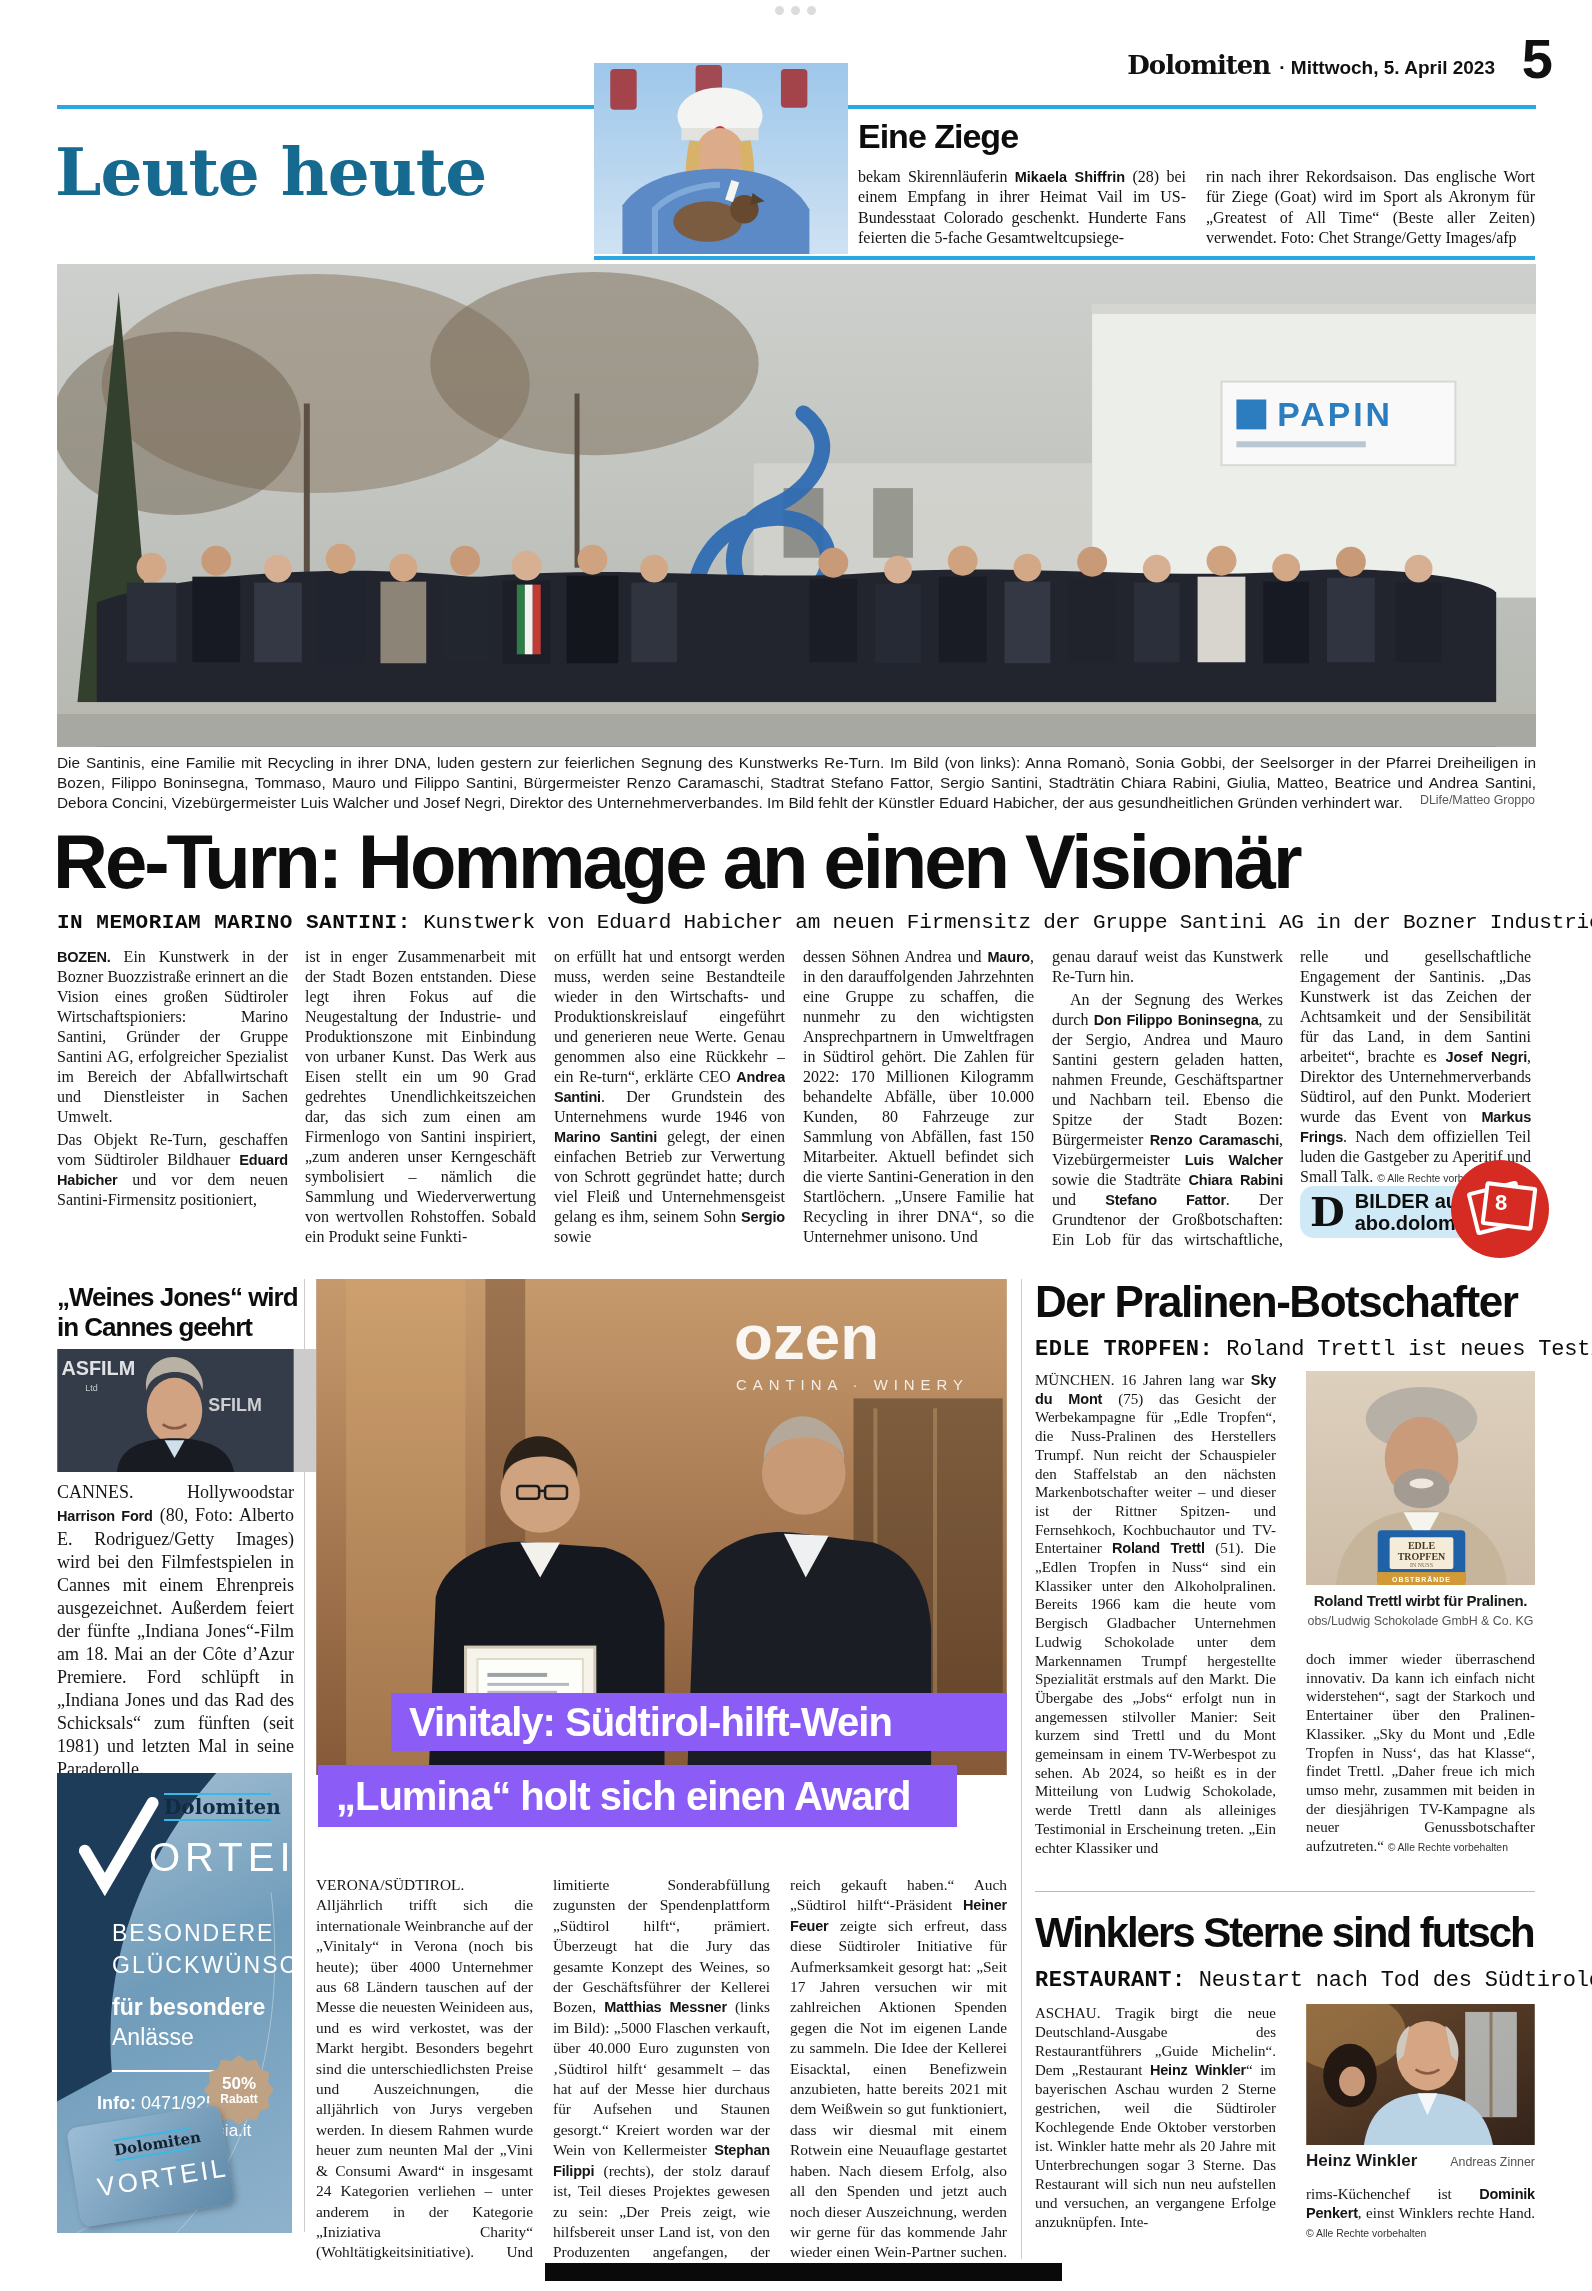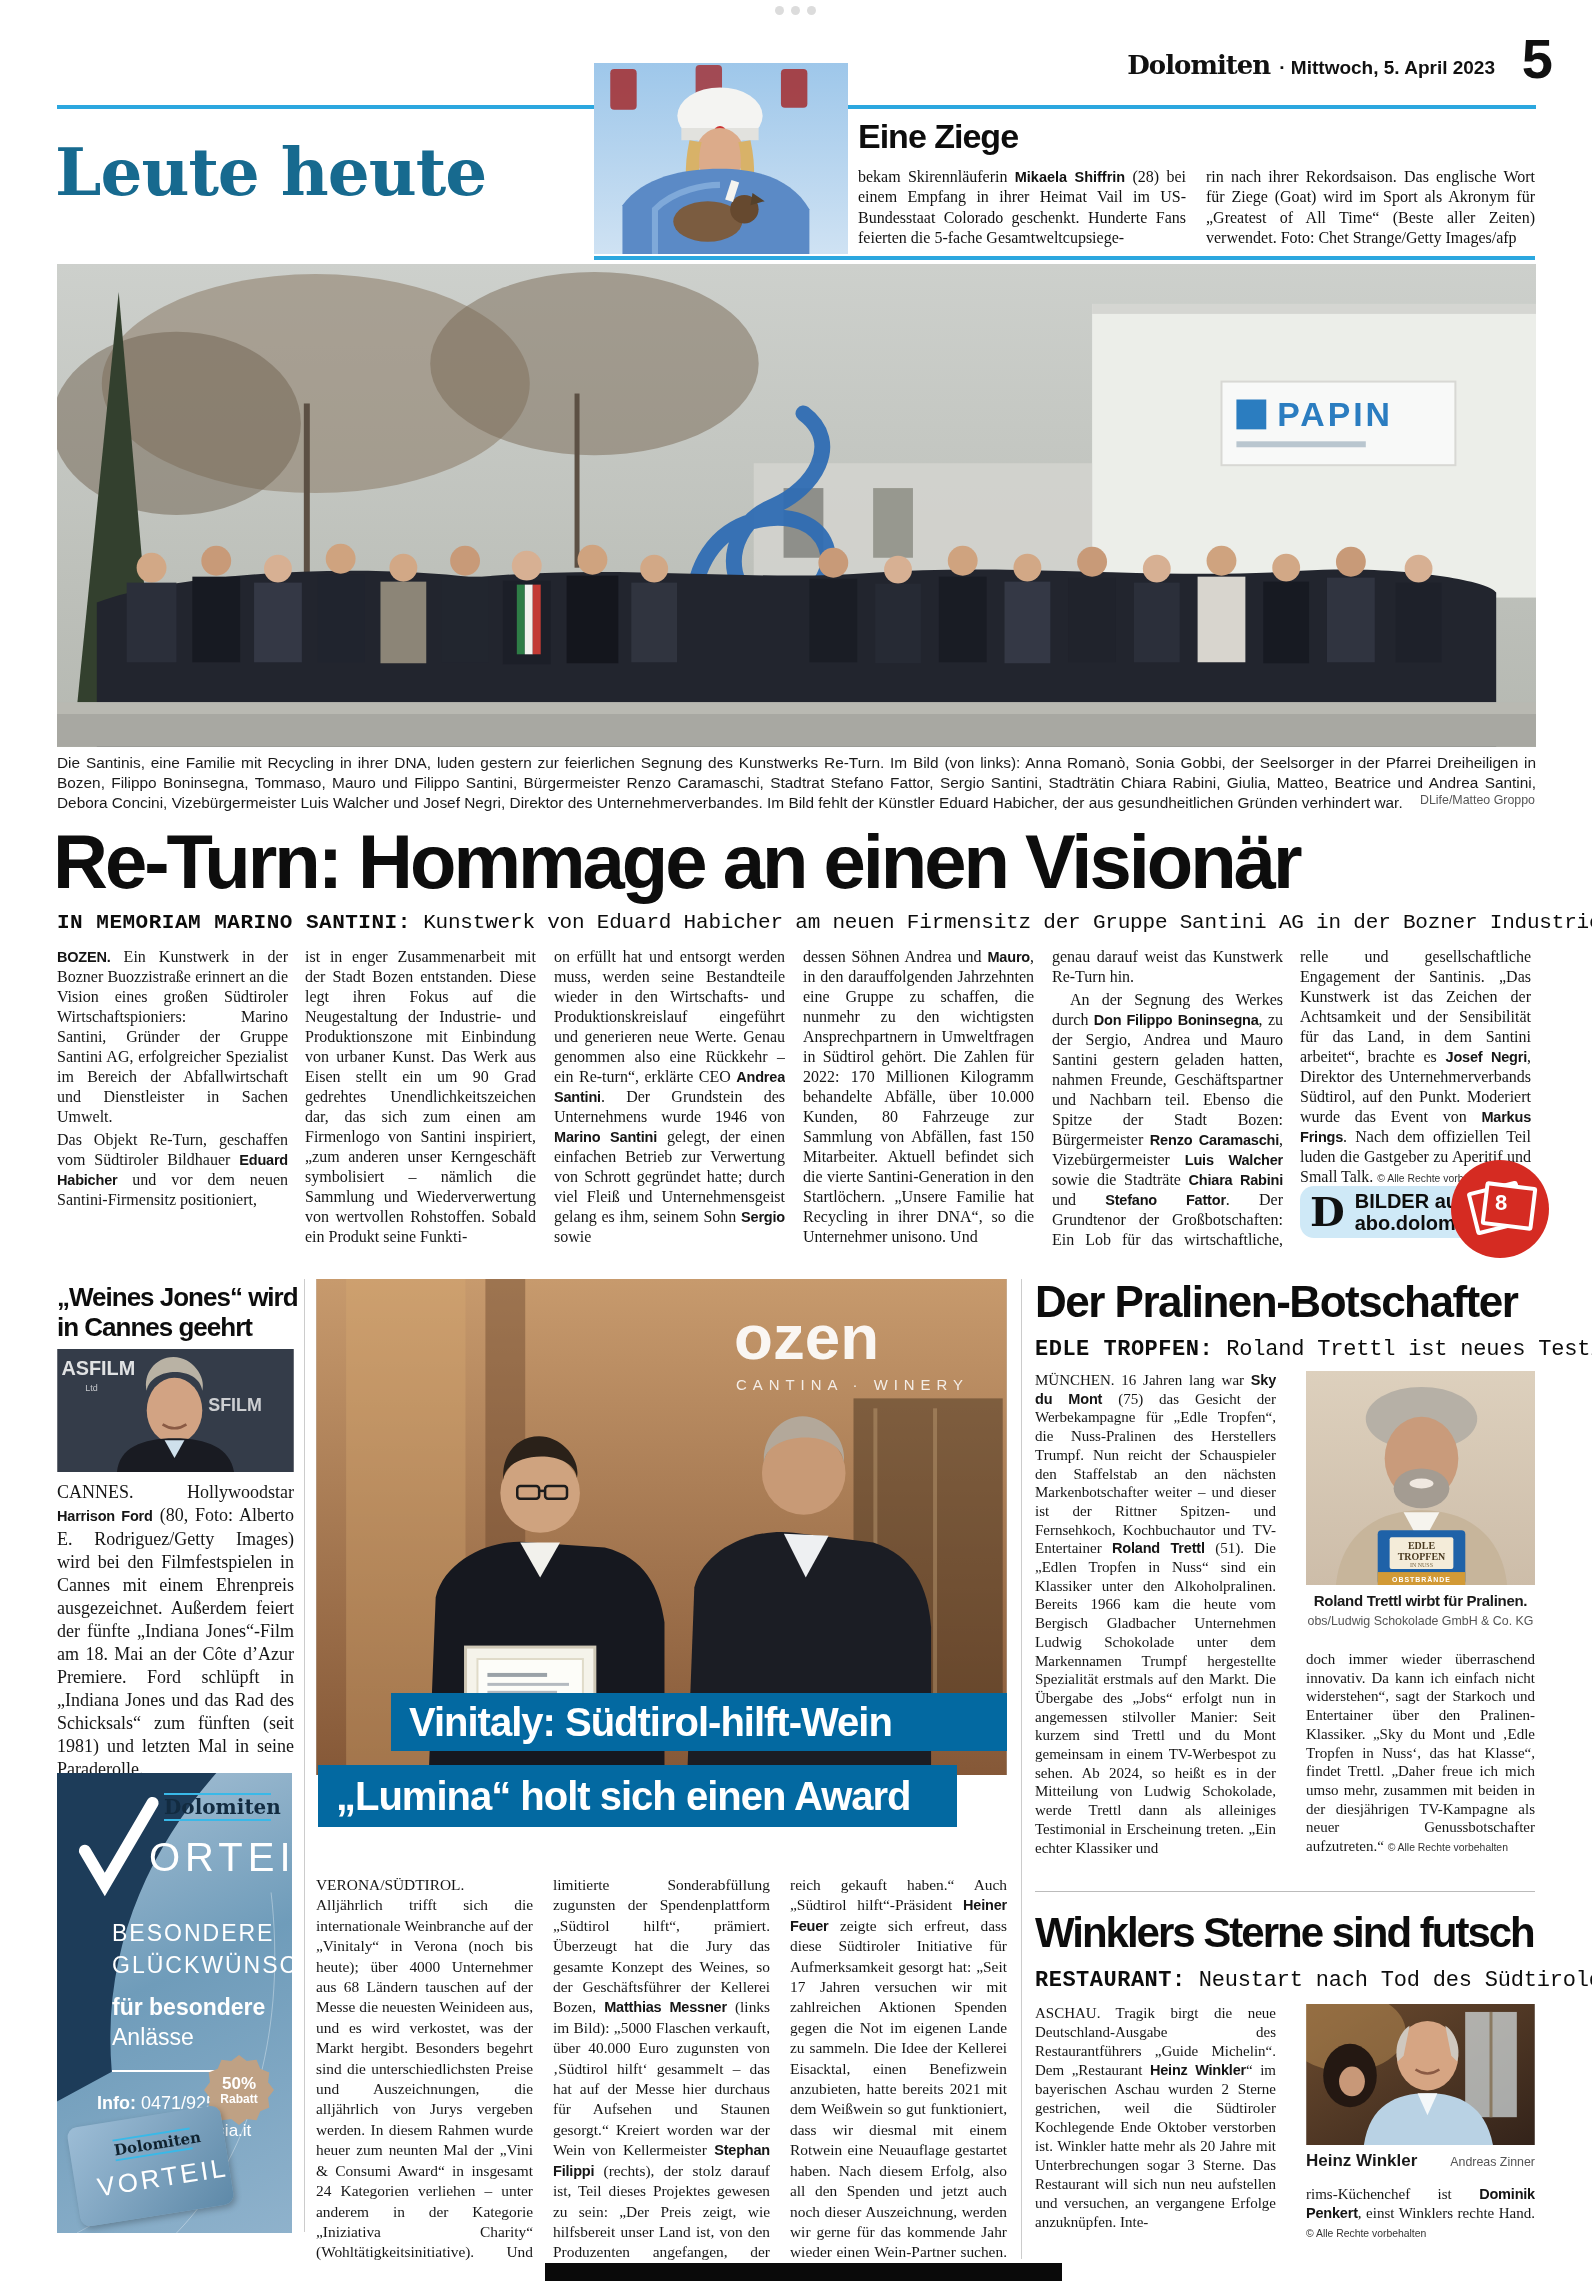--- a/index.html
+++ b/index.html
@@ -29,21 +29,21 @@
   .zg-title{position:absolute;left:858px;top:119px;font-size:34px;letter-spacing:-1px;line-height:1;}
   .zg-col{position:absolute;top:167px;height:86px;font:16px/20.4px "Liberation Serif","DejaVu Serif",serif;
           text-align:justify;overflow:hidden;}
   .zg-col b{font-family:"Liberation Sans","DejaVu Sans",sans-serif;font-size:14.5px;}
   .photo{position:absolute;overflow:hidden;background:#ccc;}
   .photo svg{display:block;}
   .main-headline{position:absolute;left:53px;top:824px;font-size:76px;letter-spacing:-3px;line-height:1;white-space:nowrap;}
   .kicker{position:absolute;font-family:Liberation Mono, monospace;font-size:21px;
           letter-spacing:-0.2px;white-space:nowrap;color:#0d0d0d;text-align:center;}
   .kicker b{letter-spacing:0.5px;}
-  .bar{position:absolute;background:#0369a1;color:#fff;font-family:"Liberation Sans","DejaVu Sans",sans-serif;
+  .bar{position:absolute;background:#8b5cf6;color:#fff;font-family:"Liberation Sans","DejaVu Sans",sans-serif;
        font-weight:700;font-size:40px;letter-spacing:-1px;line-height:1;display:flex;align-items:center;
        padding:0 18px;box-sizing:border-box;white-space:nowrap;}
   .sub-headline{position:absolute;font-size:44px;letter-spacing:-1.5px;line-height:1;white-space:nowrap;}
   .bilder-pill{position:absolute;left:1300px;top:1186px;width:211px;height:52px;background:#cfe9f7;
        border-radius:14px;display:flex;align-items:center;padding:0 10px;box-sizing:border-box;}
   .bilder-d{font-family:"DejaVu Serif","Liberation Serif",serif;font-weight:700;font-size:40px;line-height:1;margin-right:10px;}
   .bilder-txt{font-family:"Liberation Sans","DejaVu Sans",sans-serif;font-weight:700;font-size:20px;line-height:1.1;color:#0d0d0d;}
   .red-badge{position:absolute;left:1451px;top:1160px;width:98px;height:98px;border-radius:50%;background:#d52b22;}
   .frame{position:absolute;background:#d52b22;border:4px solid #fff;border-radius:3px;}
   .frame8{position:absolute;color:#fff;font-family:"Liberation Sans","DejaVu Sans",sans-serif;font-weight:700;font-size:22px;}
@@ -227,21 +227,21 @@
     <span class="frame8" style="left:44px;top:30px;">8</span>
   </div>
 
   <div class="vline" style="left:304px;top:1279px;height:953px;"></div>
   <div class="vline" style="left:1021px;top:1279px;height:980px;"></div>
 
   <div class="hl" style="position:absolute;left:57px;top:1282px;font-size:26px;letter-spacing:-1px;line-height:30px;">
     <div>„Weines Jones“ wird</div>
     <div>in Cannes geehrt</div>
   </div>
-  <div class="photo" style="left:57px;top:1349px;width:237px;height:123px;">
+  <div class="photo" style="left:57px;top:1349px;width:260px;height:123px;">
     <svg width="237" height="123" viewBox="0 0 238 124">
       <rect width="238" height="124" fill="#3a4250"></rect>
       <rect x="0" y="0" width="238" height="124" fill="#2e3542" opacity="0.5"></rect>
       <text x="4" y="26" font-family="Liberation Sans, sans-serif" font-weight="bold" font-size="20" fill="#ffffff" opacity="0.85">ASFILM</text>
       <text x="28" y="42" font-family="Liberation Sans, sans-serif" font-size="9" fill="#ffffff" opacity="0.7">Ltd</text>
       <text x="152" y="62" font-family="Liberation Sans, sans-serif" font-weight="bold" font-size="18" fill="#ffffff" opacity="0.75">SFILM</text>
       <ellipse cx="118" cy="62" rx="28" ry="33" fill="#d2a383"></ellipse>
       <path d="M90,42 C94,18 142,16 146,42 C150,28 136,8 117,8 C98,8 86,26 90,42 Z" fill="#b9b2a4"></path>
       <path d="M60,124 C62,100 85,90 118,90 C151,90 174,100 178,124 Z" fill="#191b22"></path>
       <polygon points="108,92 128,92 118,110" fill="#cfe0ec"></polygon>

